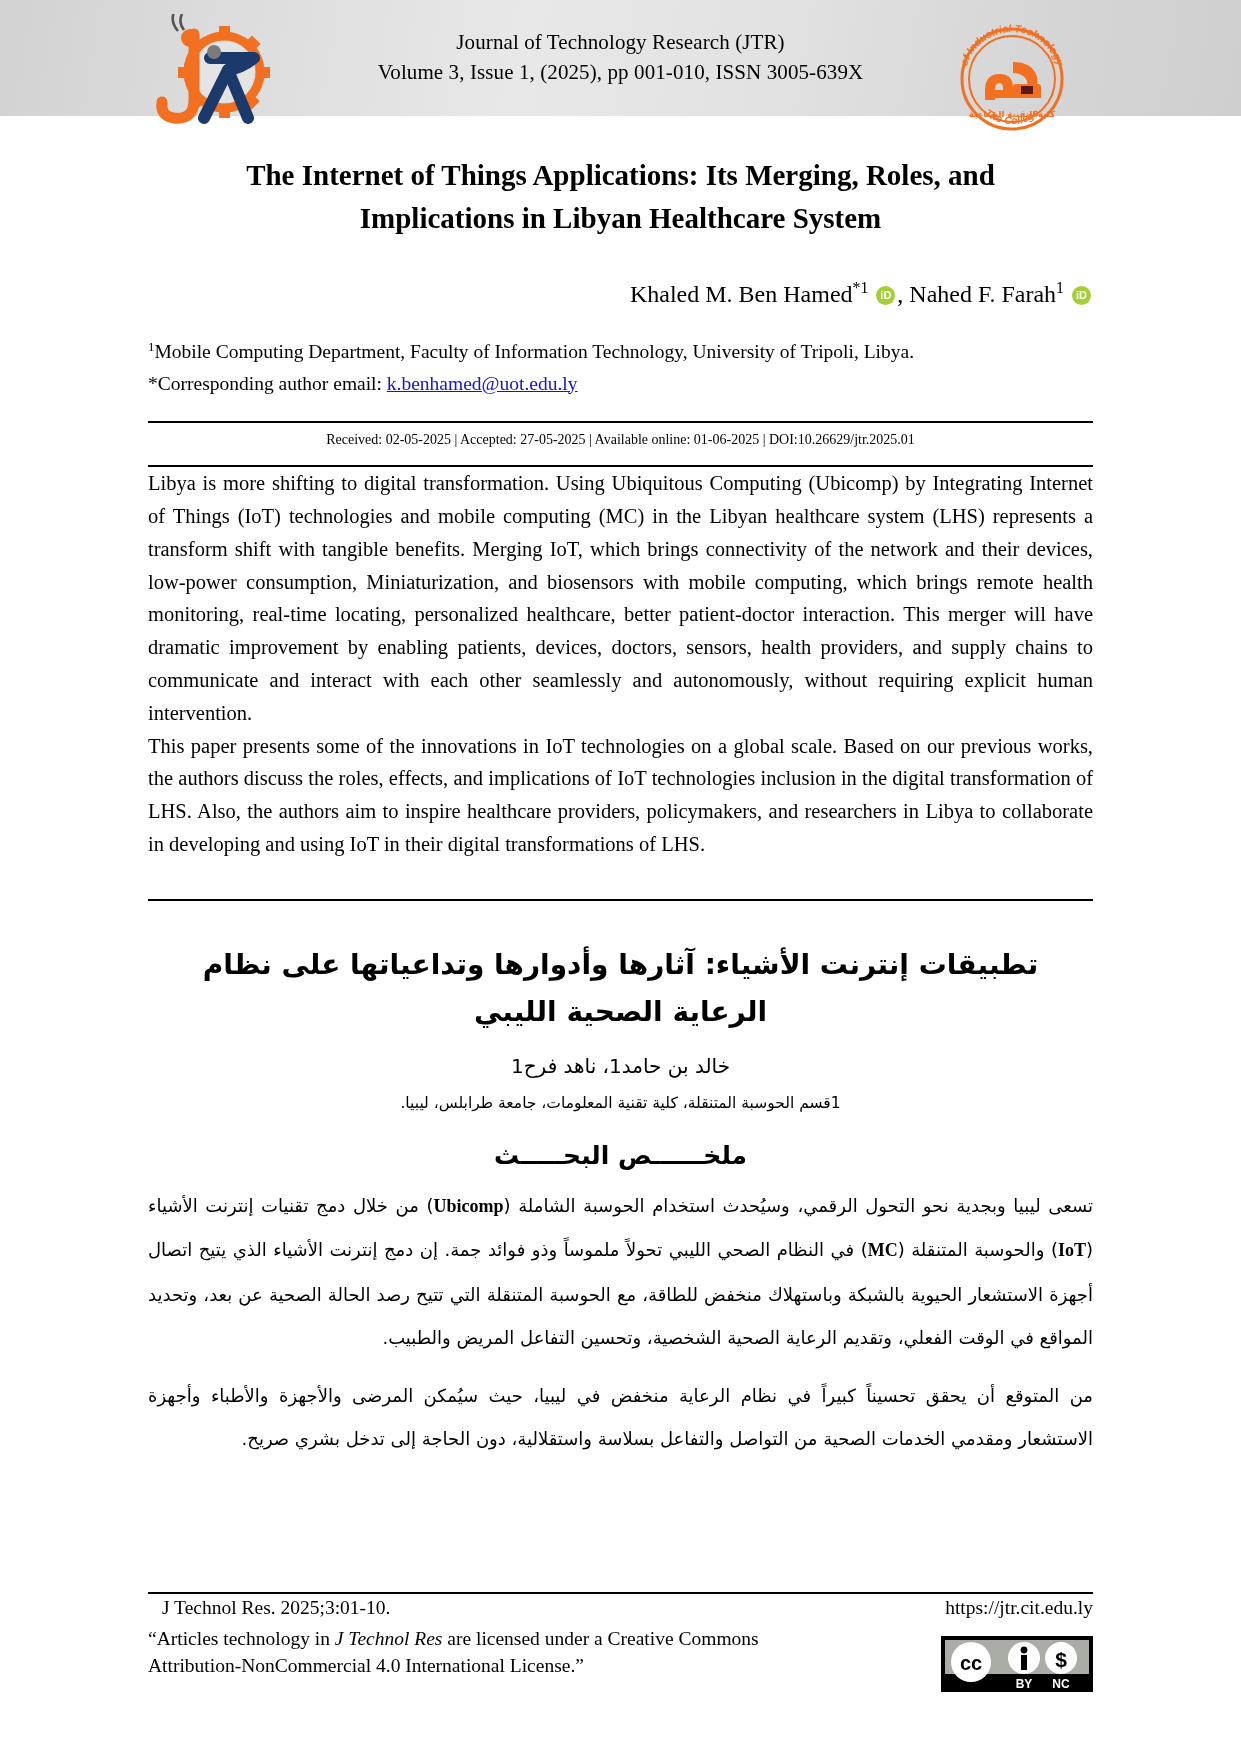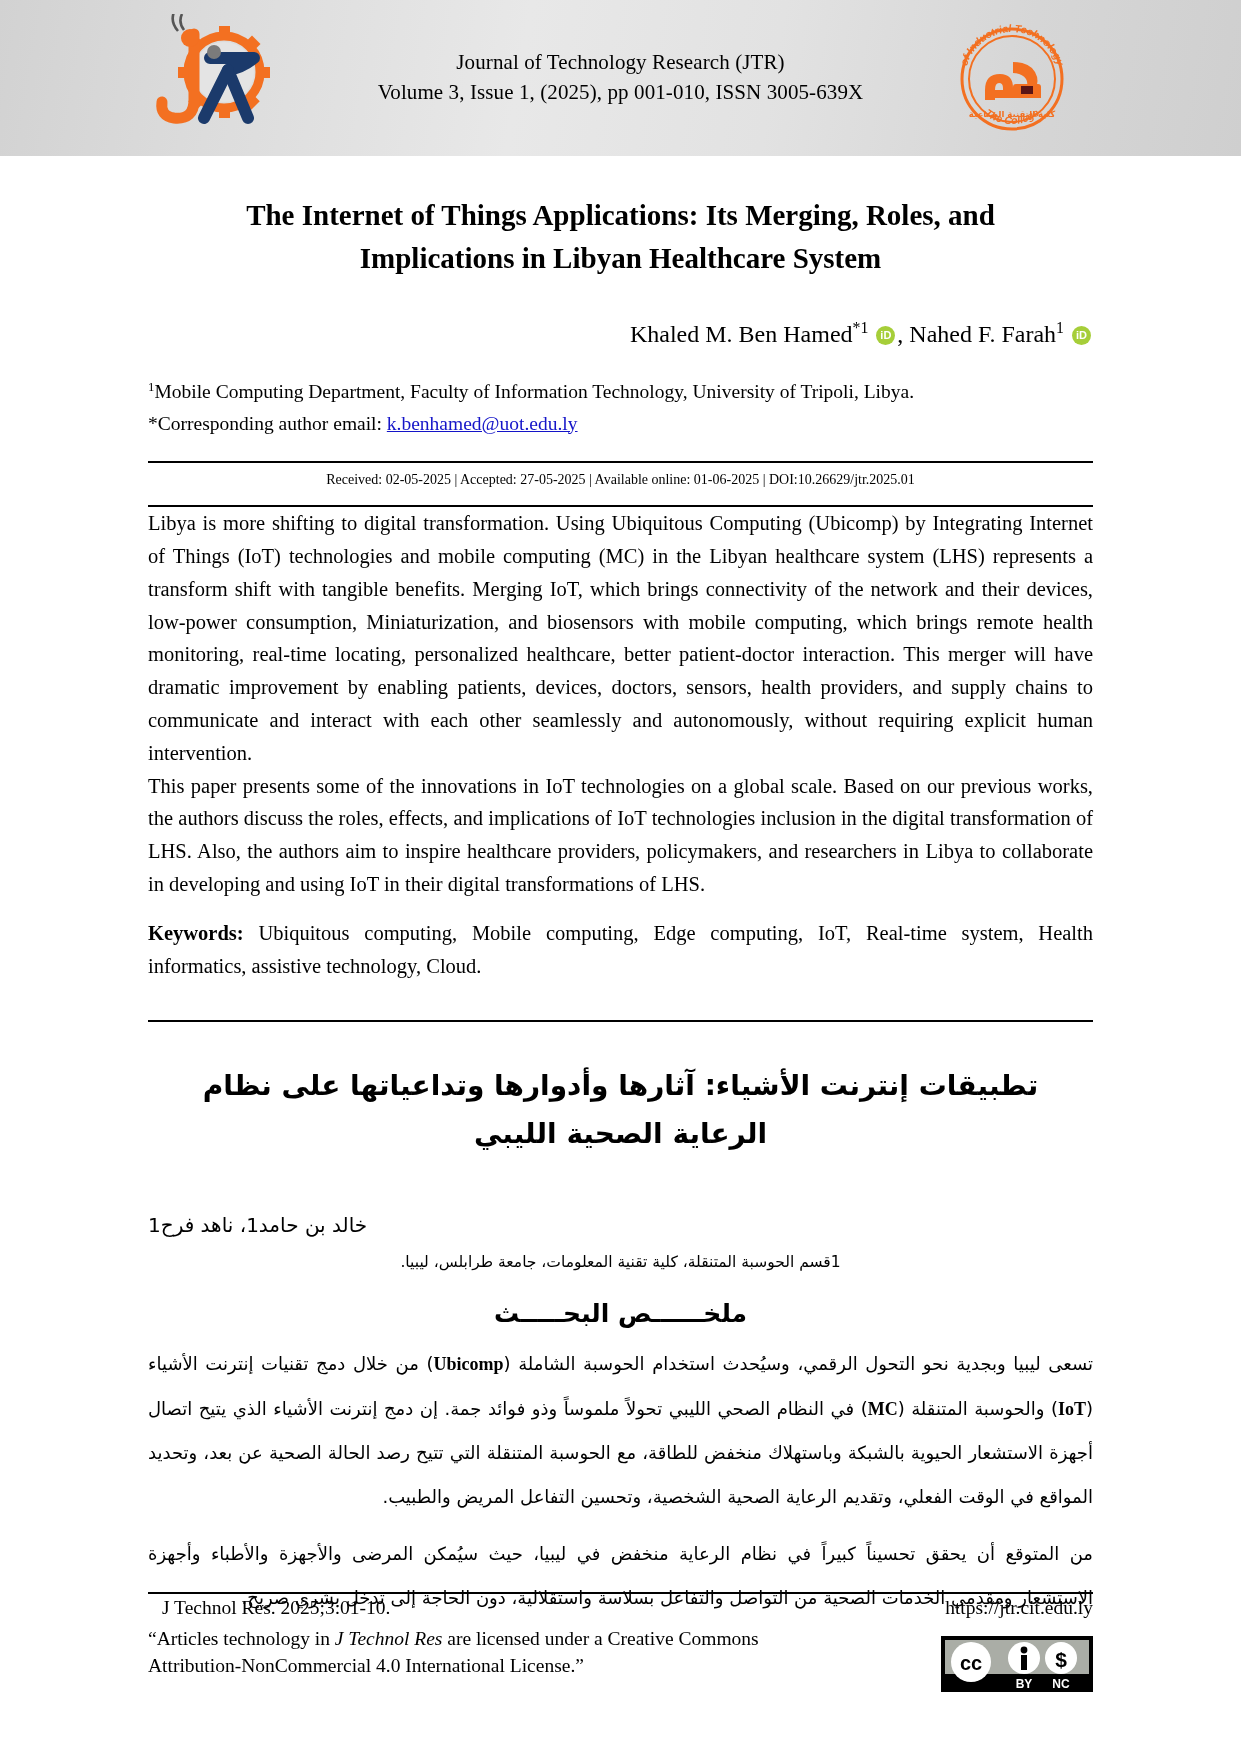--- a/index.html
+++ b/index.html
@@ -14,21 +14,21 @@
     background: #ffffff;
     font-family: "Liberation Serif", "DejaVu Serif", serif;
     color: #000000;
     overflow: hidden;
     box-sizing: border-box;
   }
 
   
   .header-band {
     position: relative;
-    height: 156px;
+    height: 116px;
     background: linear-gradient(100deg, #d2d2d2 0%, #dcdcdc 18%, #e8e8e8 42%, #e2e2e2 62%, #d6d6d6 82%, #cfcfcf 100%);
     display: flex;
     align-items: center;
     justify-content: center;
   }
   .header-center {
     text-align: center;
     line-height: 1.42;
     font-size: 21px;
     letter-spacing: 0.1px;
@@ -151,23 +151,23 @@
     font-family: "DejaVu Sans", "Liberation Sans", sans-serif;
   }
   .ar-title {
     text-align: center;
     font-weight: bold;
     font-size: 28px;
     line-height: 1.7;
     margin: 40px 12px 0 12px;
   }
   .ar-authors {
-    text-align: left;
+    text-align: center;
     font-size: 20px;
-    margin-top: 53px;
+    margin-top: 16px;
     line-height: 1.4;
   }
   .ar-affil {
     text-align: center;
     font-size: 15.5px;
     margin-top: 13px;
     line-height: 1.4;
   }
   .ar-abs-heading {
     text-align: center;
@@ -312,23 +312,20 @@
     </div>
 
     <div class="dates-rule-top"></div>
     <div class="dates">Received: 02-05-2025 | Accepted: 27-05-2025 | Available online: 01-06-2025 | DOI:10.26629/jtr.2025.01</div>
     <div class="dates-rule-bot"></div>
 
 
     <p class="abs-para">Libya is more shifting to digital transformation. Using Ubiquitous Computing (Ubicomp) by Integrating Internet of Things (IoT) technologies and mobile computing (MC) in the Libyan healthcare system (LHS) represents a transform shift with tangible benefits. Merging IoT, which brings connectivity of the network and their devices, low-power consumption, Miniaturization, and biosensors with mobile computing, which brings remote health monitoring, real-time locating, personalized healthcare, better patient-doctor interaction. This merger will have dramatic improvement by enabling patients, devices, doctors, sensors, health providers, and supply chains to communicate and interact with each other seamlessly and autonomously, without requiring explicit human intervention.</p>
     <p class="abs-para">This paper presents some of the innovations in IoT technologies on a global scale. Based on our previous works, the authors discuss the roles, effects, and implications of IoT technologies inclusion in the digital transformation of LHS. Also, the authors aim to inspire healthcare providers, policymakers, and researchers in Libya to collaborate in developing and using IoT in their digital transformations of LHS.</p>
 
-    <div class="keywords">
-      <b>Keywords:</b><span> Ubiquitous computing, Mobile computing, Edge computing, IoT, Real-time system, Health informatics, assistive technology, Cloud.</span>
-    </div>
 
     <div class="section-rule"></div>
 
     <div class="ar">
       <div class="ar-title">تطبيقات إنترنت الأشياء: آثارها وأدوارها وتداعياتها على نظام الرعاية الصحية الليبي</div>
       <div class="ar-authors">خالد بن حامد1، ناهد فرح1</div>
       <div class="ar-affil">1قسم الحوسبة المتنقلة، كلية تقنية المعلومات، جامعة طرابلس، ليبيا.</div>
       <div class="ar-abs-heading">ملخــــــص البحـــــث</div>
 
       <p class="ar-para">

